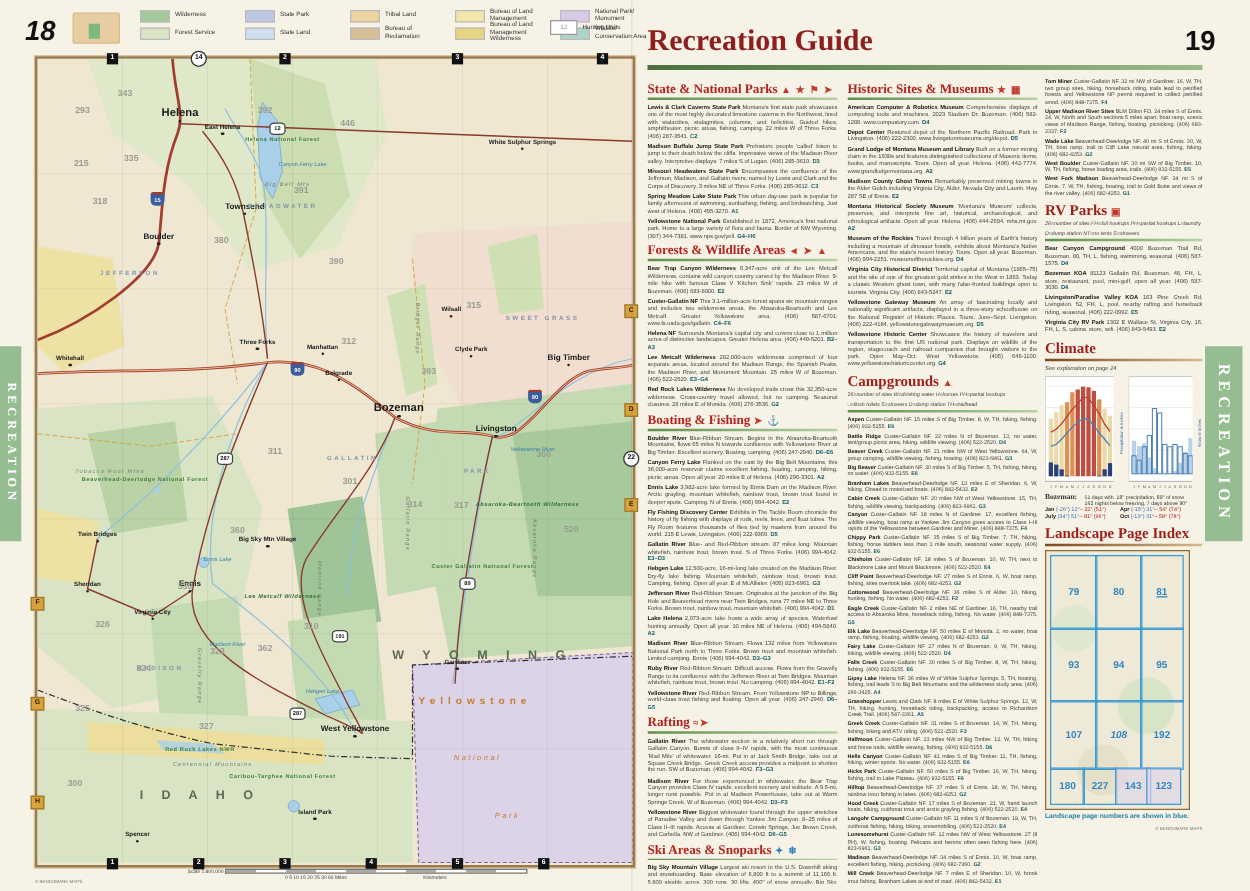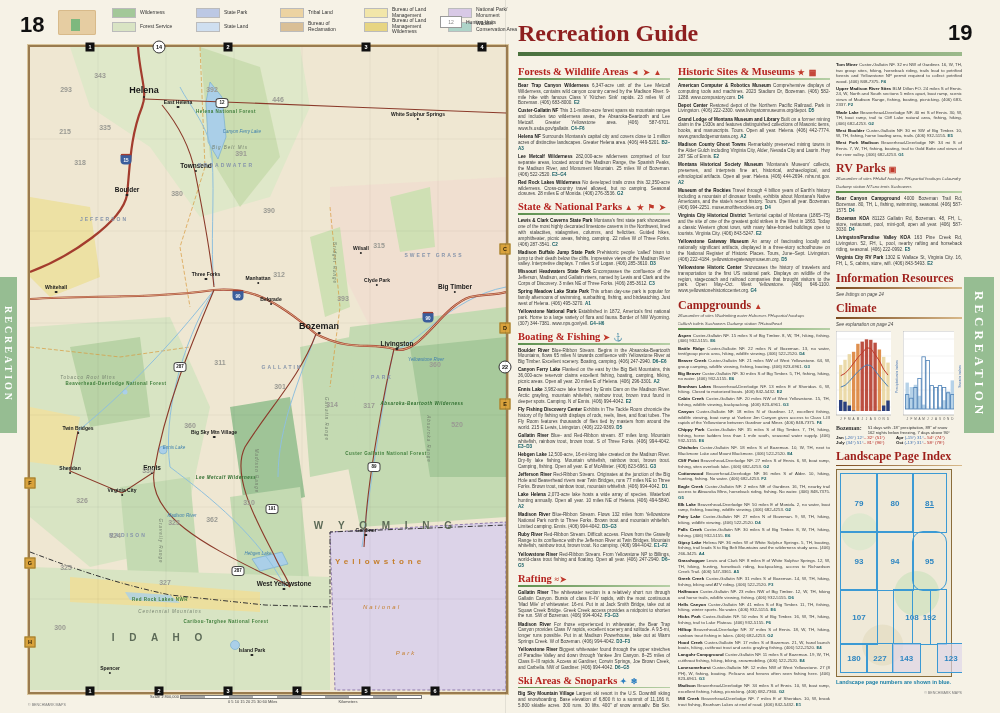--- a/index.html
+++ b/index.html
@@ -81,21 +81,21 @@
      radial-gradient(circle at 70% 60%,#d8e4c6 0 22px,transparent 23px),
      radial-gradient(circle at 40% 85%,#e7e0c8 0 20px,transparent 21px),
      #efe9d8;}
   .idx-cell{position:absolute;border:1.2px solid #3b9ad4;color:#2e86c1;font-weight:bold;font-size:8px;display:flex;align-items:center;justify-content:center;}
   .idx-cap{font-size:5.4px;font-weight:bold;color:#1b7fa6;margin-top:2px;}
   .gutter{position:absolute;left:505px;top:0;width:1px;height:713px;background:#00000014;}
 </style>
 </head>
 <body>
 
-<div class="abs" style="left:20px;top:12px;"><span class="pagenum">18</span></div>
+<div class="abs" style="left:20px;top:12px;font-style:italic;"><span class="pagenum">18</span></div>
 <div class="abs mt-icon" style="left:58px;top:10px;">
     <i></i>
   </div>
 
 <div class="legend" id="legend-host">
     <div class="leg-col">
       <div class="leg-item">
         <span class="sw" style="background: rgb(163, 200, 153);"></span>
         <span class="lb">Wilderness</span>
       </div>
@@ -364,41 +364,41 @@
 
 <div class="rg-title">Recreation Guide</div>
 <div class="rg-num">19</div>
 <div class="rg-bar"></div>
 <div class="tab right" style="left:964px;top:277px;">
     <span>RECREATION</span>
   </div>
 
 <div class="col" style="left:518px;width:152px;">
   <div>
+    <p class="sec-h"><span>State &amp; National Parks</span> <span class="ic">▲ ★ ⚑ ➤</span></p>
+    <div class="hr-g"></div>
+    <div>
+
+    <p class="e"><b>Lewis &amp; Clark Caverns State Park</b> <span>Montana's first state park showcases one of the most highly decorated limestone caverns in the Northwest, lined with stalactites, stalagmites, columns, and helictites. Guided hikes, amphitheater, picnic areas, fishing, camping. 22 miles W of Three Forks. (406) 287-3541.</span> <span class="g">C2</span></p>
+        <p class="e"><b>Madison Buffalo Jump State Park</b> <span>Prehistoric people 'called' bison to jump to their death below the cliffs. Impressive views of the Madison River valley. Interpretive displays. 7 miles S of Logan. (406) 285-3610.</span> <span class="g">D3</span></p>
+        <p class="e"><b>Missouri Headwaters State Park</b> <span>Encompasses the confluence of the Jefferson, Madison, and Gallatin rivers, named by Lewis and Clark and the Corps of Discovery. 3 miles NE of Three Forks. (406) 285-3612.</span> <span class="g">C3</span></p>
+        <p class="e"><b>Spring Meadow Lake State Park</b> <span>This urban day-use park is popular for family afternoons of swimming, sunbathing, fishing, and birdwatching. Just west of Helena. (406) 495-3270.</span> <span class="g">A1</span></p>
+        <p class="e"><b>Yellowstone National Park</b> <span>Established in 1872, America's first national park. Home to a large variety of flora and fauna. Border of NW Wyoming. (307) 344-7381. www.nps.gov/yell.</span> <span class="g">G4–H6</span></p>
+      </div>
+  </div>
+  <div>
     <p class="sec-h"><span>Forests &amp; Wildlife Areas</span> <span class="ic">◄ ➤ ▲</span></p>
     <div class="hr-g"></div>
     <div>
 
     <p class="e"><b>Bear Trap Canyon Wilderness</b> <span>6,347-acre unit of the Lee Metcalf Wilderness, contains wild canyon country carved by the Madison River. 9-mile hike with famous Class V 'Kitchen Sink' rapids. 23 miles W of Bozeman. (406) 683-8000.</span> <span class="g">E2</span></p>
         <p class="e"><b>Custer-Gallatin NF</b> <span>This 3.1-million-acre forest spans six mountain ranges and includes two wilderness areas, the Absaroka-Beartooth and Lee Metcalf. Greater Yellowstone area. (406) 587-6701. www.fs.usda.gov/gallatin.</span> <span class="g">C4–F6</span></p>
         <p class="e"><b>Helena NF</b> <span>Surrounds Montana's capital city and covers close to 1 million acres of distinctive landscapes. Greater Helena area. (406) 449-5201.</span> <span class="g">B2–A3</span></p>
         <p class="e"><b>Lee Metcalf Wilderness</b> <span>282,000-acre wilderness comprised of four separate areas, located around the Madison Range, the Spanish Peaks, the Madison River, and Monument Mountain. 25 miles W of Bozeman. (406) 522-2520.</span> <span class="g">E3–G4</span></p>
         <p class="e"><b>Red Rock Lakes Wilderness</b> <span>No developed trails cross this 32,350-acre wilderness. Cross-country travel allowed, but no camping. Seasonal closures. 28 miles E of Monida. (406) 276-3536.</span> <span class="g">G2</span></p>
-      </div>
-  </div>
-  <div>
-    <p class="sec-h"><span>State &amp; National Parks</span> <span class="ic">▲ ★ ⚑ ➤</span></p>
-    <div class="hr-g"></div>
-    <div>
-
-    <p class="e"><b>Lewis &amp; Clark Caverns State Park</b> <span>Montana's first state park showcases one of the most highly decorated limestone caverns in the Northwest, lined with stalactites, stalagmites, columns, and helictites. Guided hikes, amphitheater, picnic areas, fishing, camping. 22 miles W of Three Forks. (406) 287-3541.</span> <span class="g">C2</span></p>
-        <p class="e"><b>Madison Buffalo Jump State Park</b> <span>Prehistoric people 'called' bison to jump to their death below the cliffs. Impressive views of the Madison River valley. Interpretive displays. 7 miles S of Logan. (406) 285-3610.</span> <span class="g">D3</span></p>
-        <p class="e"><b>Missouri Headwaters State Park</b> <span>Encompasses the confluence of the Jefferson, Madison, and Gallatin rivers, named by Lewis and Clark and the Corps of Discovery. 3 miles NE of Three Forks. (406) 285-3612.</span> <span class="g">C3</span></p>
-        <p class="e"><b>Spring Meadow Lake State Park</b> <span>This urban day-use park is popular for family afternoons of swimming, sunbathing, fishing, and birdwatching. Just west of Helena. (406) 495-3270.</span> <span class="g">A1</span></p>
-        <p class="e"><b>Yellowstone National Park</b> <span>Established in 1872, America's first national park. Home to a large variety of flora and fauna. Border of NW Wyoming. (307) 344-7381. www.nps.gov/yell.</span> <span class="g">G4–H6</span></p>
       </div>
   </div>
   <div>
     <p class="sec-h"><span>Boating &amp; Fishing</span> <span class="ic">➤ ⚓</span></p>
     <div class="hr-g"></div>
     <div>
 
     <p class="e"><b>Boulder River</b> <span>Blue-Ribbon Stream. Begins in the Absaroka-Beartooth Mountains, flows 65 miles N towards confluence with Yellowstone River at Big Timber. Excellent scenery. Boating, camping. (406) 247-2940.</span> <span class="g">D6–E6</span></p>
         <p class="e"><b>Canyon Ferry Lake</b> <span>Flanked on the east by the Big Belt Mountains, this 36,000-acre reservoir claims excellent fishing, boating, camping, hiking, picnic areas. Open all year. 20 miles E of Helena. (406) 296-3301.</span> <span class="g">A2</span></p>
         <p class="e"><b>Ennis Lake</b> <span>3,982-acre lake formed by Ennis Dam on the Madison River. Arctic grayling, mountain whitefish, rainbow trout, brown trout found in deeper spots. Camping. N of Ennis. (406) 994-4042.</span> <span class="g">E2</span></p>
@@ -502,25 +502,20 @@
     <p class="keyline">26=number of sites  FH=full hookups  PH=partial hookups  L=laundry</p>
     <p class="keyline">D=dump station  NT=no tents  S=showers</p>
     <div class="hr-g"></div>
     <div>
 
     <p class="e"><b>Bear Canyon Campground</b> <span>4000 Bozeman Trail Rd, Bozeman. 80, TH, L, fishing, swimming, seasonal. (406) 587-1575.</span> <span class="g">D4</span></p>
         <p class="e"><b>Bozeman KOA</b> <span>81123 Gallatin Rd, Bozeman. 48, FH, L, store, restaurant, pool, mini-golf, open all year. (406) 587-3030.</span> <span class="g">D4</span></p>
         <p class="e"><b>Livingston/Paradise Valley KOA</b> <span>163 Pine Creek Rd, Livingston. 52, FH, L, pool, nearby rafting and horseback riding, seasonal. (406) 222-0992.</span> <span class="g">E5</span></p>
         <p class="e"><b>Virginia City RV Park</b> <span>1302 E Wallace St, Virginia City. 16, FH, L, S, cabins, store, wifi. (406) 843-5493.</span> <span class="g">E2</span></p>
       </div>
-  </div>
-  <div>
-    <p class="sec-h big">Information Resources</p>
-    <div class="hr-b"></div>
-    <p class="note">See listings on page 24</p>
   </div>
   <div>
     <p class="sec-h big">Climate</p>
     <div class="hr-b"></div>
     <p class="note">See explanation on page 24</p>
     <div class="clim-wrap">
       <svg id="tempchart" width="56" height="92">
           <rect x="0" y="0" width="56" height="84" fill="#fff" stroke="#999" stroke-width="0.6"></rect>
           <line x1="0" y1="8" x2="56" y2="8" stroke="#ddd" stroke-width="0.4"></line>
           <line x1="0" y1="25" x2="56" y2="25" stroke="#ddd" stroke-width="0.4"></line>
@@ -620,25 +615,25 @@
   </div>
   <div>
     <p class="sec-h big">Landscape Page Index</p>
     <div class="hr-b"></div>
     <div class="idx-box" id="idx-host">
         <div class="idx-cell" style="left: 3px; top: 3px; width: 36px; height: 58px;">79</div>
         <div class="idx-cell" style="left: 39px; top: 3px; width: 36px; height: 58px;">80</div>
         <div class="idx-cell" style="left: 75px; top: 3px; width: 33px; height: 58px; text-decoration: underline;">81</div>
         <div class="idx-cell" style="left: 3px; top: 61px; width: 36px; height: 58px;">93</div>
         <div class="idx-cell" style="left: 39px; top: 61px; width: 36px; height: 58px;">94</div>
-        <div class="idx-cell" style="left: 75px; top: 61px; width: 33px; height: 58px; border-radius: 11px;">95</div>
+        <div class="idx-cell" style="left: 75px; top: 61px; width: 33px; height: 58px;">95</div>
         <div class="idx-cell" style="left: 3px; top: 119px; width: 36px; height: 54px;">107</div>
-        <div class="idx-cell" style="left: 56px; top: 119px; width: 36px; height: 54px;">108</div>
+        <div class="idx-cell" style="left: 39px; top: 119px; width: 36px; height: 54px; font-style: italic;">108</div>
         <div class="idx-cell" style="left: 75px; top: 119px; width: 33px; height: 54px;">192</div>
         <div class="idx-cell" style="left: 3px; top: 173px; width: 26px; height: 28px;">180</div>
         <div class="idx-cell" style="left: 29px; top: 173px; width: 26px; height: 28px;">227</div>
         <div class="idx-cell" style="left: 55px; top: 173px; width: 27px; height: 28px; background: rgba(222, 213, 232, 0.667);">143</div>
-        <div class="idx-cell" style="left: 100px; top: 173px; width: 26px; height: 28px; background: rgba(222, 213, 232, 0.667);">123</div>
+        <div class="idx-cell" style="left: 80px; top: 173px; width: 26px; height: 28px; background: rgba(222, 213, 232, 0.667);">123</div>
       </div>
     <p class="idx-cap">Landscape page numbers are shown in blue.</p>
     <p class="copyright" style="text-align:right;margin:0;">© BENCHMARK MAPS</p>
   </div>
 </div>
 
 </body></html>

